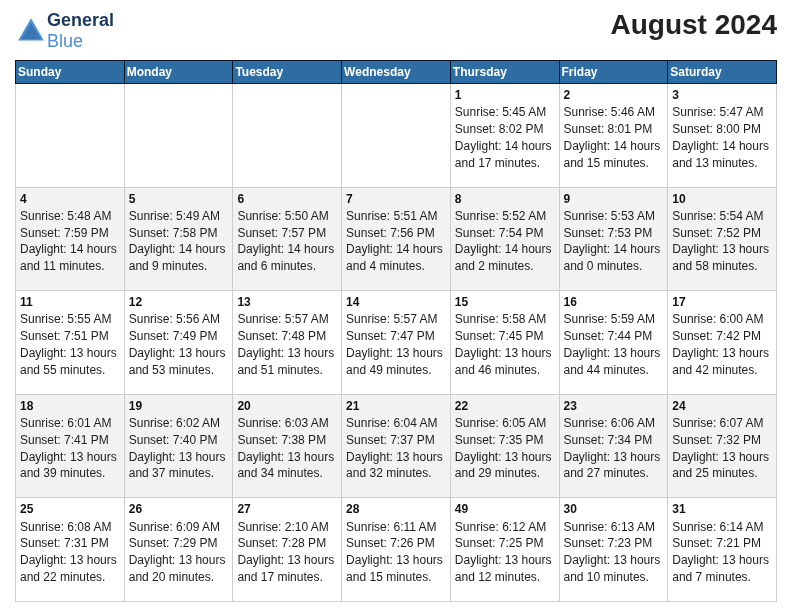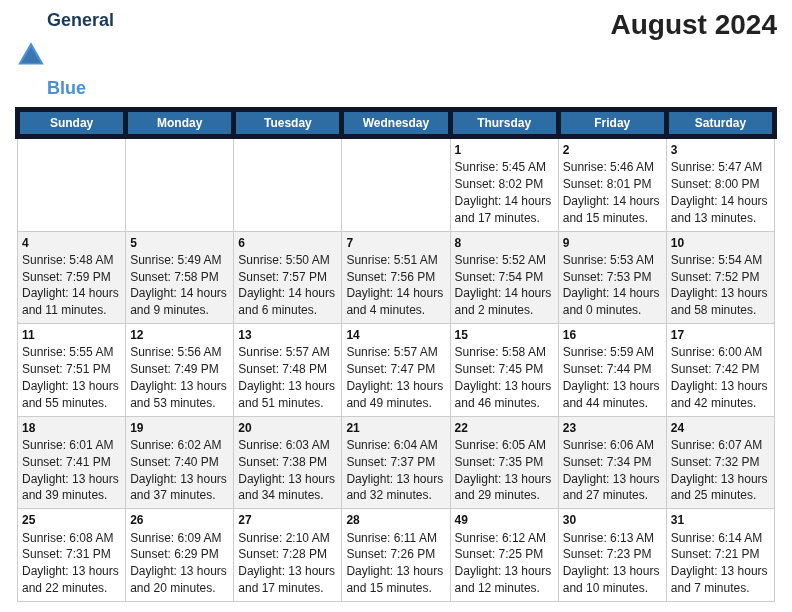--- a/index.html
+++ b/index.html
@@ -46,25 +46,25 @@
     }
     .calendar {
       flex: 1;
       border-collapse: collapse;
       width: 100%;
       font-size: 10.5px;
     }
     .calendar th {
       background: #2e6da4;
       color: #fff;
-      text-align: center;
+      text-align: left;
       padding: 4px 2px;
       font-size: 12px;
       font-weight: bold;
-      border: 5px solid #0f172a;
+      border: 1px solid #0f172a;
     }
     .calendar td {
       border: 1px solid #ccc;
       vertical-align: top;
       padding: 3px 4px;
       width: calc(100% / 7);
       background: #fff;
       line-height: 1.35;
     }
     .calendar tr:nth-child(even) td {
@@ -91,21 +91,21 @@
 
 <div class="page">
   <div class="header">
     <div class="logo">
       <svg class="logo-icon" viewBox="0 0 40 40">
         <polygon points="20,4 36,32 4,32" fill="#4a90d9"></polygon>
         <polygon points="20,10 32,30 8,30" fill="#1a3a5c" opacity="0.3"></polygon>
       </svg>
       <div>
         <div style="font-size:18px;font-weight:bold;color:#1a3a5c;">General</div>
-        <div style="font-size:18px;font-weight:bold;color:#4a90d9;margin-top:47px;">Blue</div>
+        <div style="font-size:18px;font-weight:normal;color:#4a90d9;">Blue</div>
       </div>
     </div>
     <div class="title-area">
       <div class="month-title">August 2024</div>
     </div>
   </div>
 
   <table class="calendar">
     <thead>
       <tr>
@@ -303,21 +303,21 @@
           <td>
             <div class="day-num">25</div>
             <div class="day-info">Sunrise: 6:08 AM
 Sunset: 7:31 PM
 Daylight: 13 hours
 and 22 minutes.</div>
           </td>
           <td>
             <div class="day-num">26</div>
             <div class="day-info">Sunrise: 6:09 AM
-Sunset: 6:29 PM
+Sunset: 7:29 PM
 Daylight: 13 hours
 and 20 minutes.</div>
           </td>
           <td>
             <div class="day-num">27</div>
             <div class="day-info">Sunrise: 2:10 AM
 Sunset: 7:28 PM
 Daylight: 13 hours
 and 17 minutes.</div>
           </td>

